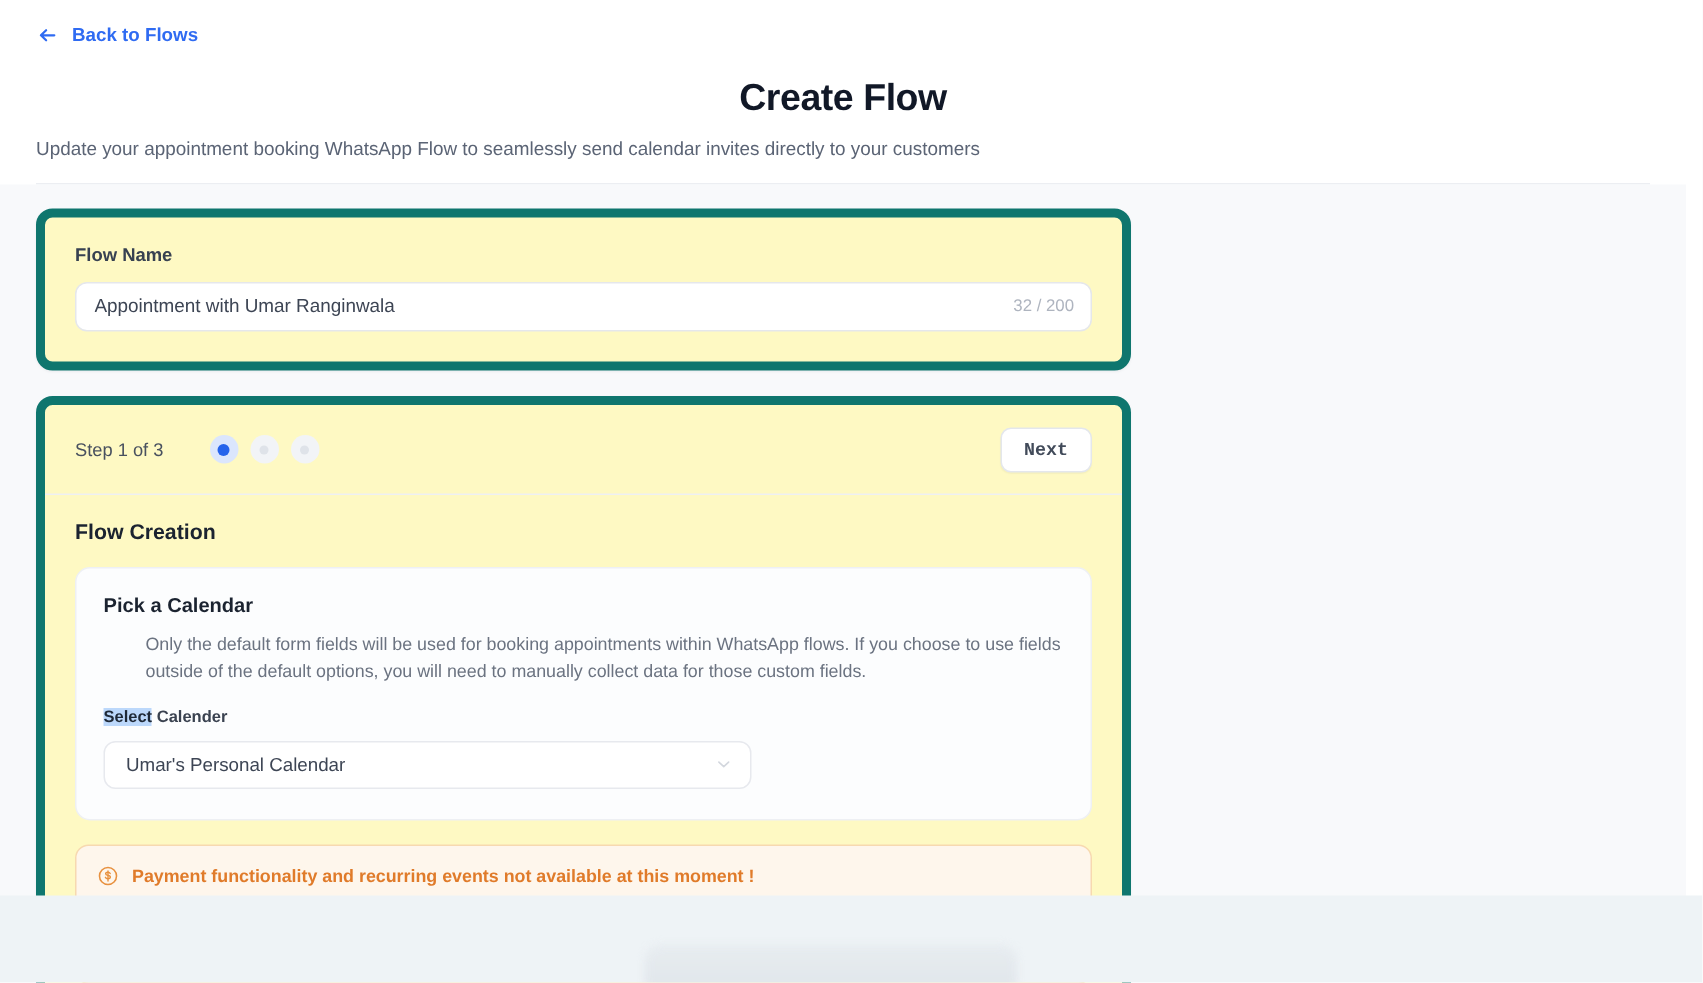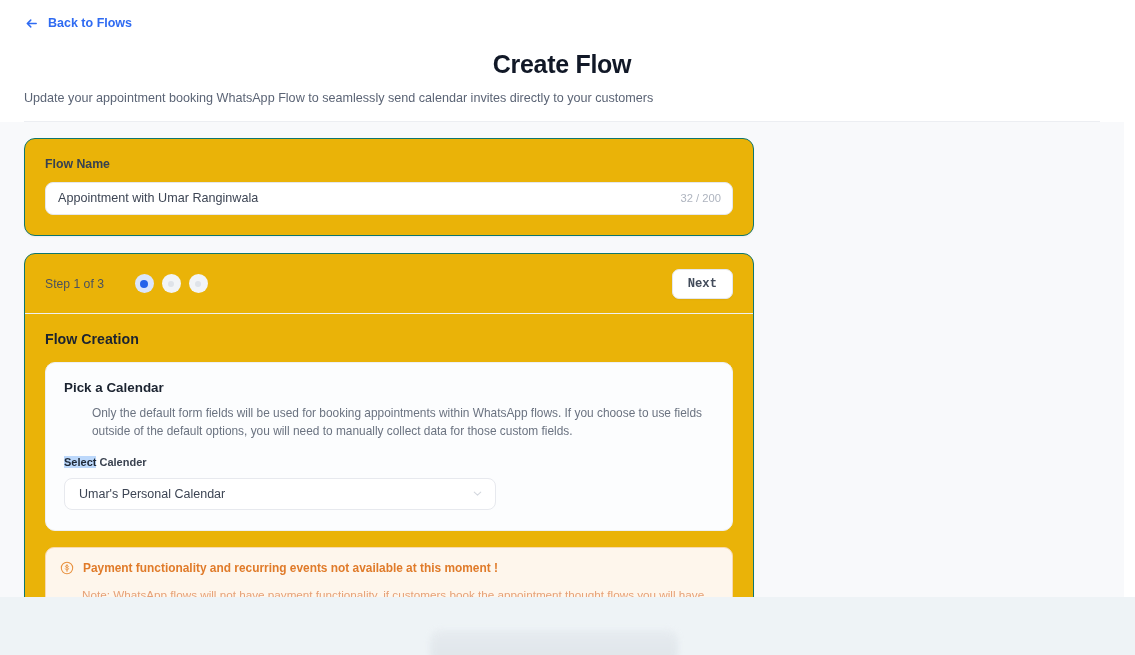--- a/index.html
+++ b/index.html
@@ -74,22 +74,22 @@
   }
 
   
   .body-area {
     background: #f8f9fb;
     padding: 16px 24px 0 24px;
     height: 481px;
   }
 
   .card {
-    background: #eab308;
-    border: 1px solid #0f766e;
+    background: #fef9c3;
+    border: 6px solid #0f766e;
     border-radius: 11px;
     box-shadow: 0 1px 2px rgba(16, 24, 40, 0.05);
     width: 730px;
   }
 
   
   .flow-name-card {
     padding: 18px 20px 20px 20px;
     margin-bottom: 17px;
   }

